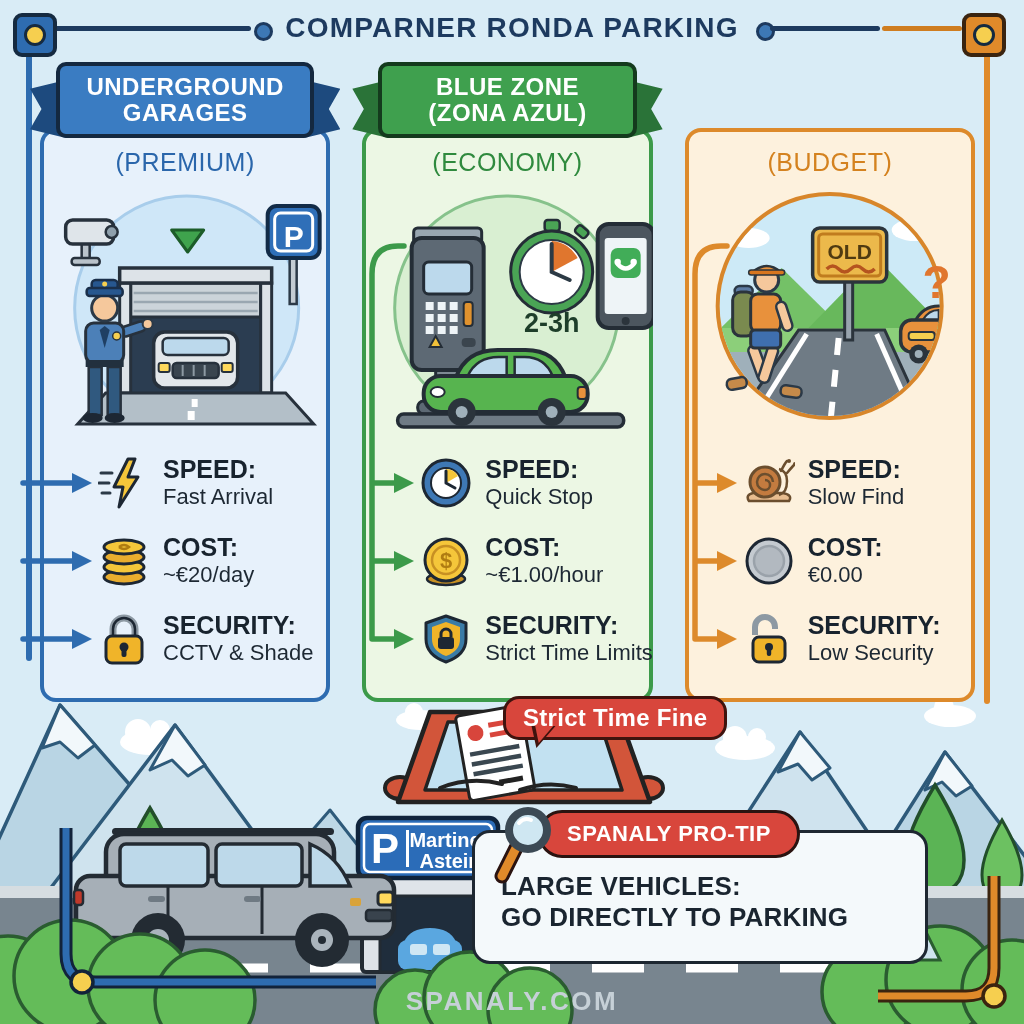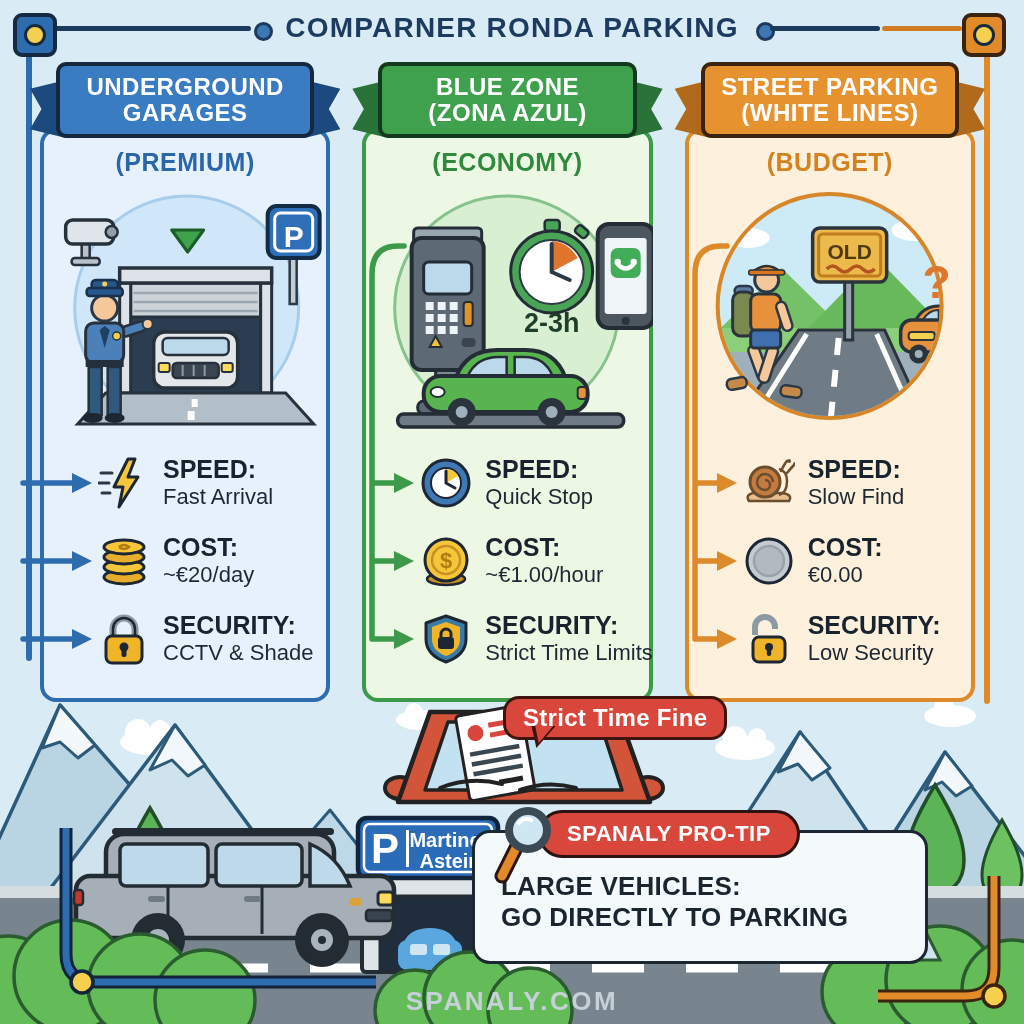--- a/index.html
+++ b/index.html
@@ -31,21 +31,21 @@
            border:4px solid var(--c);border-radius:16px;}
   .ribbon{position:absolute;top:0;left:0;right:0;height:80px;z-index:3;}
   .tail{position:absolute;top:18px;width:36px;height:58px;background:var(--cd);}
   .tail.l{left:-4px;clip-path:polygon(100% 0,0 15%,32% 50%,0 85%,100% 100%);}
   .tail.r{right:-4px;clip-path:polygon(0 0,100% 15%,68% 50%,100% 85%,0 100%);}
   .ribbon-body{position:absolute;left:22px;right:22px;top:0;height:76px;background:var(--banner);
                border:4px solid var(--edge);border-radius:10px;box-sizing:border-box;display:flex;
                flex-direction:column;align-items:center;justify-content:center;color:#fff;
                font-weight:bold;font-size:24px;line-height:1.1;text-align:center;letter-spacing:.5px;}
   .tier{position:absolute;top:86px;left:0;right:0;text-align:center;font-size:25px;
-        font-weight:bold;color:var(--txt);z-index:2;letter-spacing:.5px;}
+        font-weight:normal;color:var(--txt);z-index:2;letter-spacing:.5px;}
   .illu{position:absolute;top:118px;left:6px;right:6px;height:250px;z-index:1;}
   .illu svg{width:100%;height:100%;}
   .stats{position:absolute;top:382px;left:10px;right:2px;z-index:2;}
   .stat{display:flex;align-items:center;height:78px;padding-left:54px;gap:13px;}
   .s-icon{width:52px;height:52px;flex:none;}
   .s-text{display:flex;flex-direction:column;}
   .s-label{font-size:25px;font-weight:bold;color:#18232e;line-height:1.15;}
   .s-value{font-size:22px;color:#1d2833;line-height:1.2;white-space:nowrap;}
   .flow{position:absolute;left:-24px;top:66px;width:96px;height:574px;z-index:2;color:var(--c);}
   
@@ -319,28 +319,20 @@
           <div class="s-text">
             <span class="s-label">SECURITY:</span>
             <span class="s-value">Strict Time Limits</span>
           </div>
         </div>
       </div>
     </div>
 
     <div class="column col-orange">
       <div class="col-box"></div>
-      <div class="ribbon">
-        <div class="tail l"></div>
-        <div class="tail r"></div>
-        <div class="ribbon-body">
-          <span>STREET PARKING</span>
-          <span>(WHITE LINES)</span>
-        </div>
-      </div>
       <div class="tier">(BUDGET)</div>
 
       <div class="illu">
         <svg viewBox="0 0 287 250">
           <defs>
               <clipPath id="c3clip">
                 <circle cx="143" cy="126" r="110"></circle>
               </clipPath>
             </defs>
           <circle cx="143" cy="126" r="112" fill="#cdeaf7" stroke="#d8862a" stroke-width="4"></circle>

